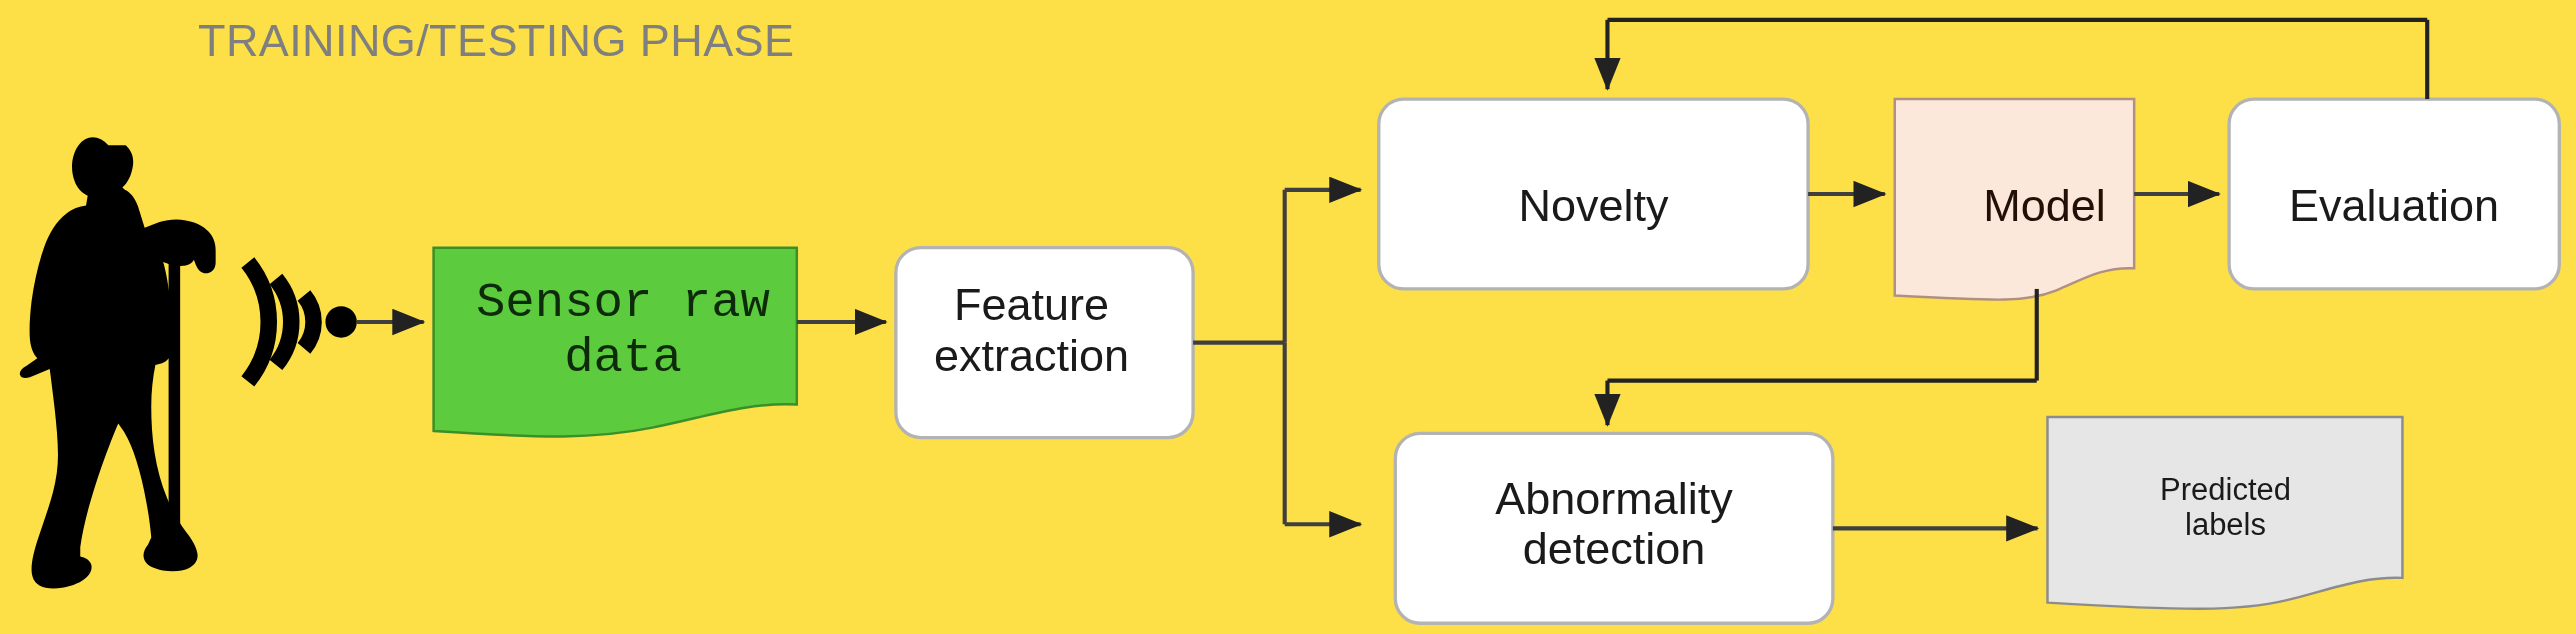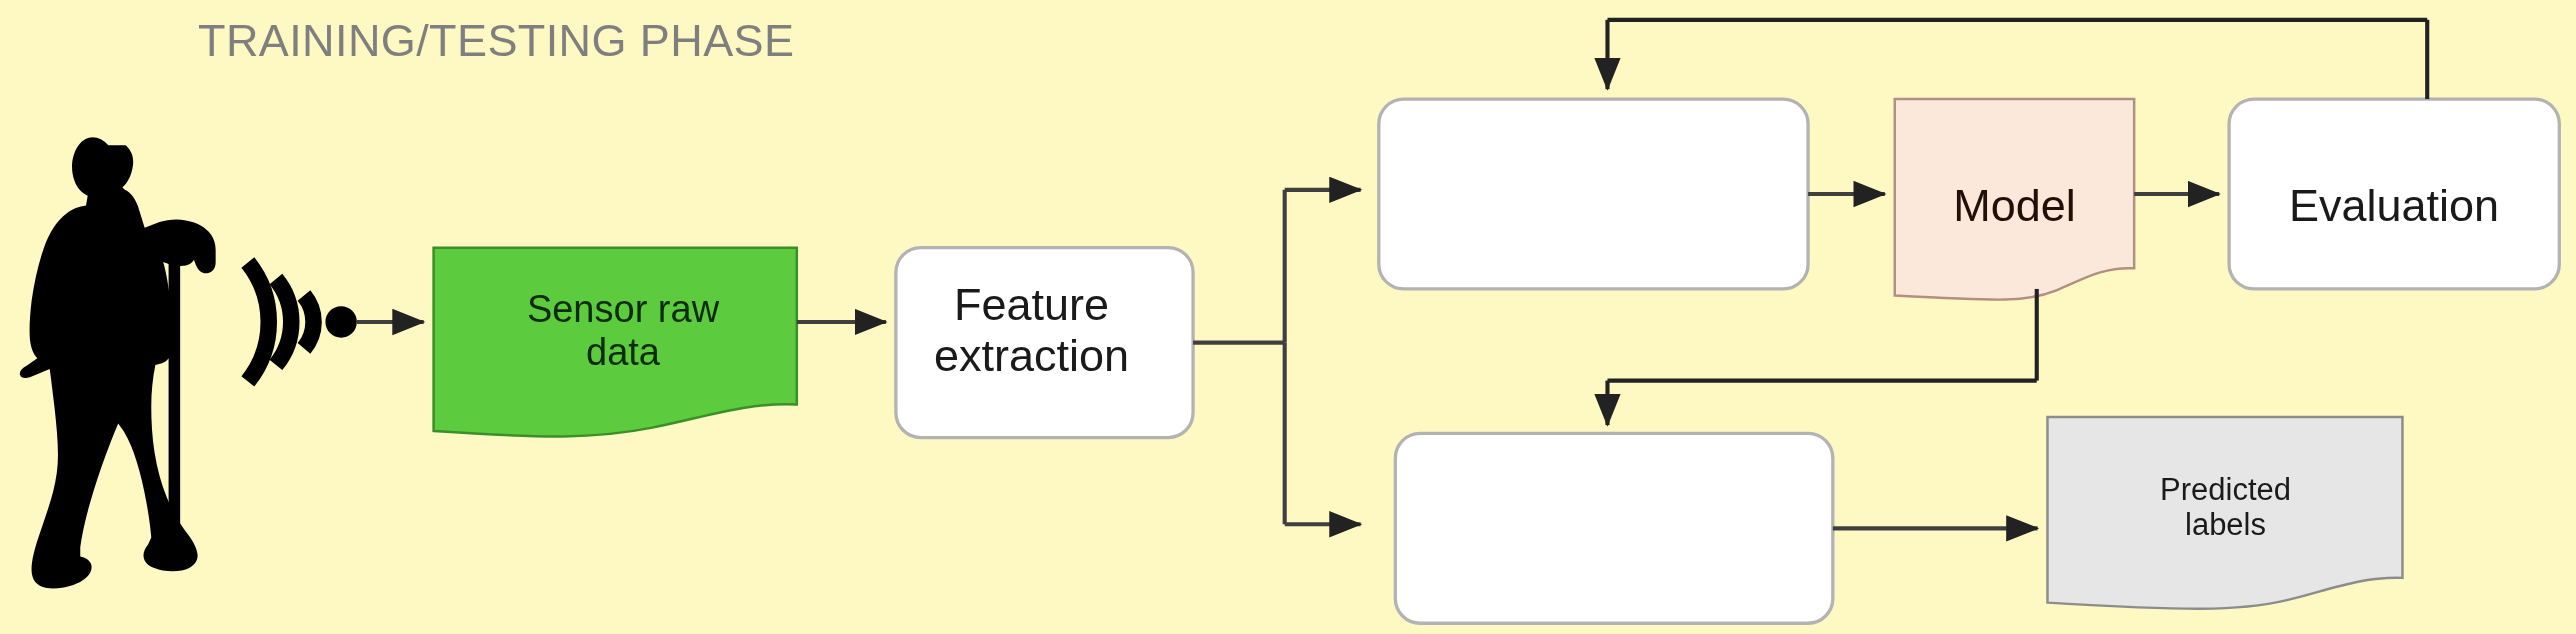--- a/index.html
+++ b/index.html
@@ -10,21 +10,21 @@
   body {
     width: 2576px;
     height: 634px;
     overflow: hidden;
     font-family: "Liberation Sans", sans-serif;
   }
   #canvas {
     position: relative;
     width: 2576px;
     height: 634px;
-    background: #fef9c3;
+    background: #fde047;
   }
   #canvas > svg.layer {
     position: absolute;
     left: 0;
     top: 0;
     width: 2576px;
     height: 634px;
   }
   .node-label {
     position: absolute;
@@ -43,24 +43,24 @@
     position: absolute;
     left: 198px;
     top: 15px;
     font-size: 45px;
     letter-spacing: 0.4px;
     color: #7f7f7f;
     font-family: "Liberation Sans", sans-serif;
     font-weight: 400;
     white-space: nowrap;
   }
-  .lbl-sensor   { left: 433px;  top: 248px; width: 380px; height: 165px; font-size: 38px; color:#0d2b0a; }
+  .lbl-sensor   { left: 433px;  top: 248px; width: 380px; height: 165px; font-size: 49px; color:#0d2b0a;font-family:Liberation Mono, monospace; }
   .lbl-feature  { left: 896px; top: 248px; width: 271px; height: 165px; font-size: 45px; }
   .lbl-novelty  { left: 1379px; top: 111px; width: 429px; height: 190px; font-size: 45px; }
-  .lbl-model    { left: 1895px; top: 111px; width: 239px; height: 190px; font-size: 45px; color:#201008; }
+  .lbl-model    { left: 1895px; top: 111px; width: 239px; height: 190px; font-size: 45px; color:#201008;padding-left:30px; }
   .lbl-eval     { left: 2229px; top: 111px; width: 330px; height: 190px; font-size: 45px; text-align: center; }
   .lbl-abn      { left: 1395px; top: 433px; width: 438px; height: 182px; font-size: 45px; }
   .lbl-pred     { left: 2048px; top: 417px; width: 355px; height: 182px; font-size: 31px; color:#1a1a1a; }
 </style>
 </head>
 <body>
 
 <div id="canvas">
 
   <svg class="layer" viewBox="0 0 3120 768" xmlns="http://www.w3.org/2000/svg">
@@ -224,23 +224,26 @@
   </svg>
 
   <div class="phase-title">TRAINING/TESTING PHASE</div>
 
   <div class="node-label lbl-sensor">Sensor raw
 data</div>
 
   <div class="node-label lbl-feature">Feature
 extraction</div>
 
+  <div class="node-label lbl-novelty">Novelty</div>
 
   <div class="node-label lbl-model">Model</div>
 
   <div class="node-label lbl-eval">Evaluation</div>
 
+  <div class="node-label lbl-abn">Abnormality
+detection</div>
 
   <div class="node-label lbl-pred">Predicted
 labels</div>
 
 </div>
 
 
 </body></html>

